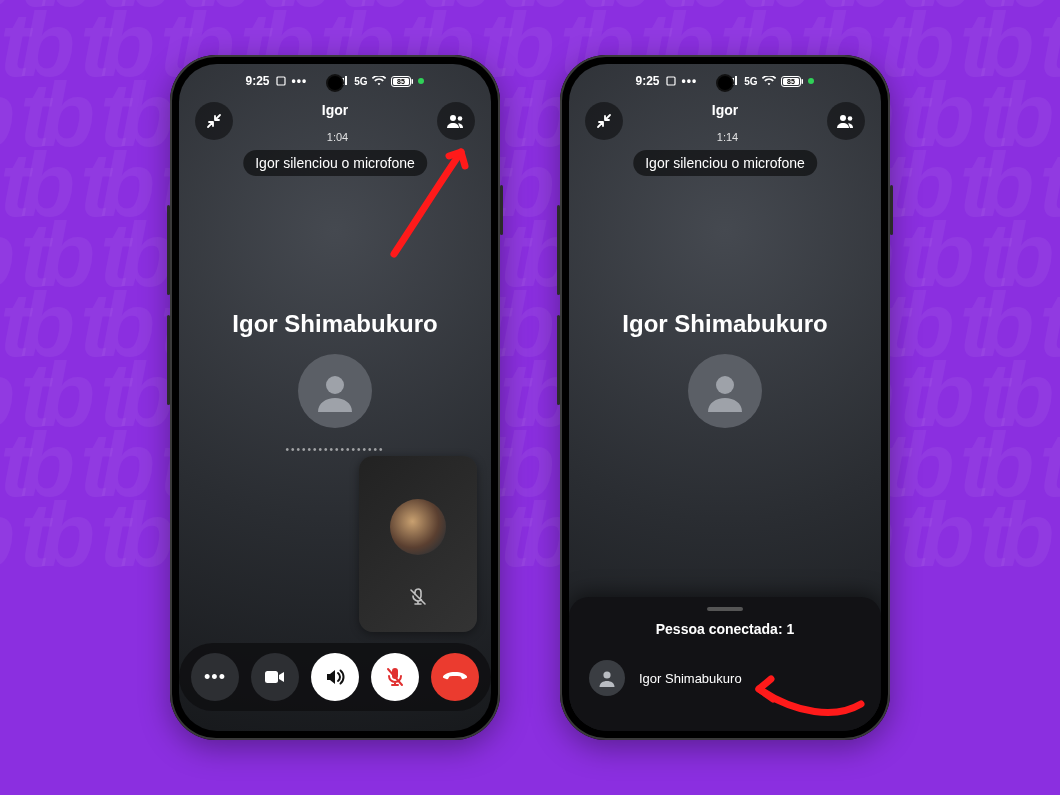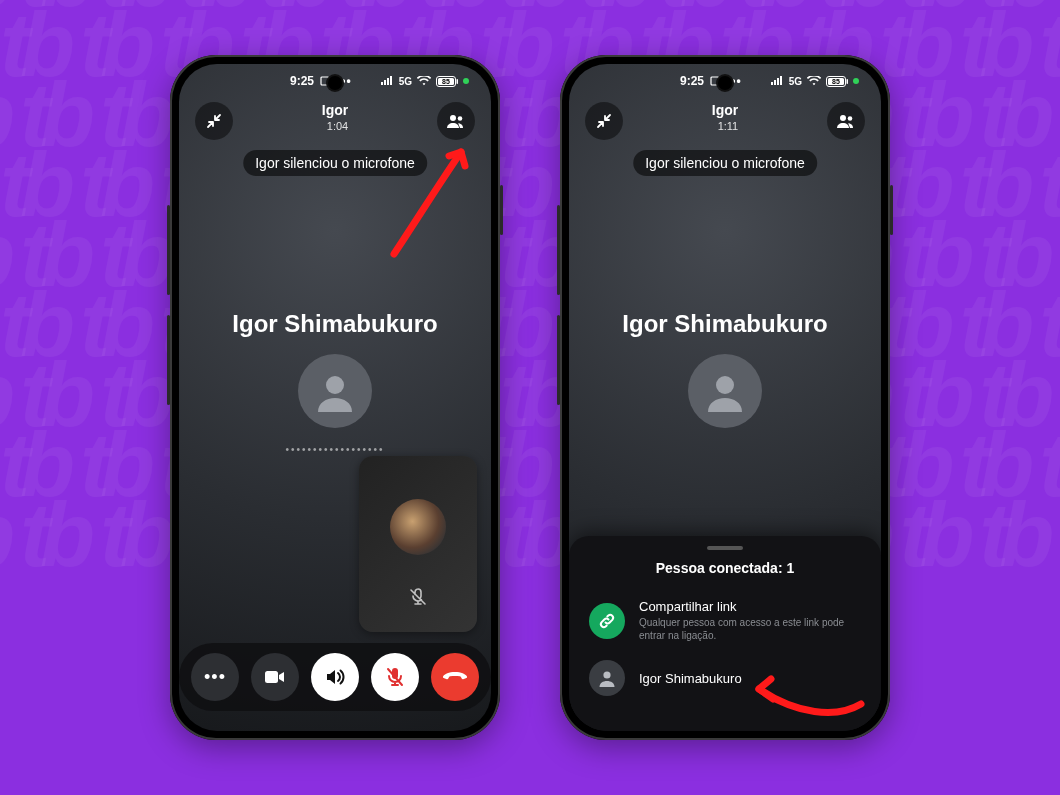--- a/index.html
+++ b/index.html
@@ -49,42 +49,42 @@
     color:#fff;
   }
   .camera-hole{
     position:absolute; top:12px; left:50%; transform:translateX(-50%);
     width:14px;height:14px;border-radius:50%;background:#000;
     box-shadow:0 0 0 2px #111;
     z-index:5;
   }
   .statusbar{
     position:absolute; top:0; left:0; right:0; height:34px;
-    display:flex; align-items:center; justify-content:flex-end;
+    display:flex; align-items:center; justify-content:center;
     padding:0 22px; font-size:12px; font-weight:600;
     z-index:4;
     gap:28px;
   }
   .sb-left{display:flex;align-items:center;gap:6px;}
   .sb-right{display:flex;align-items:center;gap:5px;font-size:10px;}
   .green-dot{width:6px;height:6px;border-radius:50%;background:#30d158;}
   .top-controls{
     position:absolute; top:38px; left:0; right:0;
     display:flex; align-items:flex-start; justify-content:space-between;
     padding:0 16px;
   }
   .circ-btn{
     width:38px;height:38px;border-radius:50%;
     background:rgba(0,0,0,.45);
     display:flex;align-items:center;justify-content:center;
     cursor:pointer;
   }
   .top-center{text-align:right;}
   .top-name{font-size:14px;font-weight:600;}
-  .top-time{font-size:11px;opacity:.85;margin-top:2px;}
+  .top-time{font-size:11px;opacity:.85;margin-top:13px;}
   .toast{
     position:absolute; top:86px; left:50%; transform:translateX(-50%);
     background:rgba(0,0,0,.55); border-radius:14px;
     padding:5px 12px; font-size:14px; white-space:nowrap;
   }
   .caller-name{
     position:absolute; top:246px; left:0; right:0;
     text-align:center; font-size:24px; font-weight:600;
   }
   .avatar{
@@ -293,21 +293,21 @@
       </div>
 
       <div class="top-controls">
         <div class="circ-btn">
           <svg width="16" height="16" viewBox="0 0 16 16" fill="none" stroke="#fff" stroke-width="1.8" stroke-linecap="round">
               <path d="M9 7L14 2M9 7V3M9 7h4M7 9L2 14M7 9v4M7 9H3"></path>
             </svg>
         </div>
         <div class="top-center">
           <div class="top-name">Igor</div>
-          <div class="top-time">1:11</div>
+          <div class="top-time">1:14</div>
         </div>
         <div class="circ-btn">
           <svg width="18" height="14" viewBox="0 0 18 14" fill="#fff">
               <circle cx="6" cy="4" r="3"></circle>
               <path d="M0 14c0-3 2.7-5 6-5s6 2 6 5H0z"></path>
               <circle cx="13" cy="4.5" r="2.3"></circle>
               <path d="M11.2 9.3c1.8.2 4.8 1.2 4.8 4.7h-3"></path>
             </svg>
         </div>
       </div>
@@ -320,32 +320,20 @@
         <svg width="46" height="46" viewBox="0 0 46 46" fill="#9ea2a9">
             <circle cx="23" cy="17" r="9"></circle>
             <path d="M6 44c0-9 8-14 17-14s17 5 17 14H6z"></path>
           </svg>
       </div>
 
       <div class="sheet">
         <div class="sheet-handle"></div>
         <div class="sheet-title">Pessoa conectada: 1</div>
 
-        <div class="sheet-row">
-          <div class="sheet-icon si-green">
-            <svg width="18" height="18" viewBox="0 0 18 18" fill="none" stroke="#fff" stroke-width="2" stroke-linecap="round">
-                <path d="M7.5 10.5a3 3 0 004.2 0l2.8-2.8a3 3 0 00-4.2-4.2l-1 1"></path>
-                <path d="M10.5 7.5a3 3 0 00-4.2 0l-2.8 2.8a3 3 0 004.2 4.2l1-1"></path>
-              </svg>
-          </div>
-          <div class="sheet-text">
-            <div class="t1">Compartilhar link</div>
-            <div class="t2">Qualquer pessoa com acesso a este link pode entrar na ligação.</div>
-          </div>
-        </div>
 
 
         <div class="sheet-row">
           <div class="sheet-icon si-grey">
             <svg width="20" height="20" viewBox="0 0 20 20" fill="#b9bcc2">
                 <circle cx="10" cy="7" r="3.6"></circle>
                 <path d="M2.5 19c0-4 3.5-6 7.5-6s7.5 2 7.5 6H2.5z"></path>
               </svg>
           </div>
           <div class="sheet-text">

